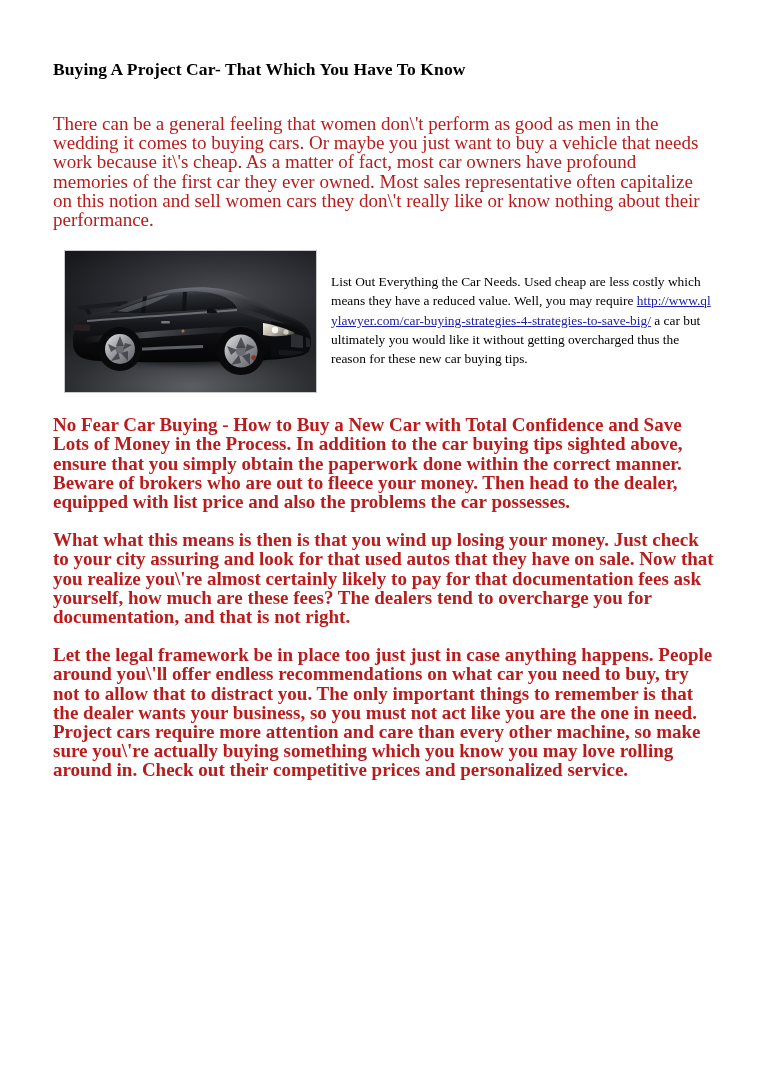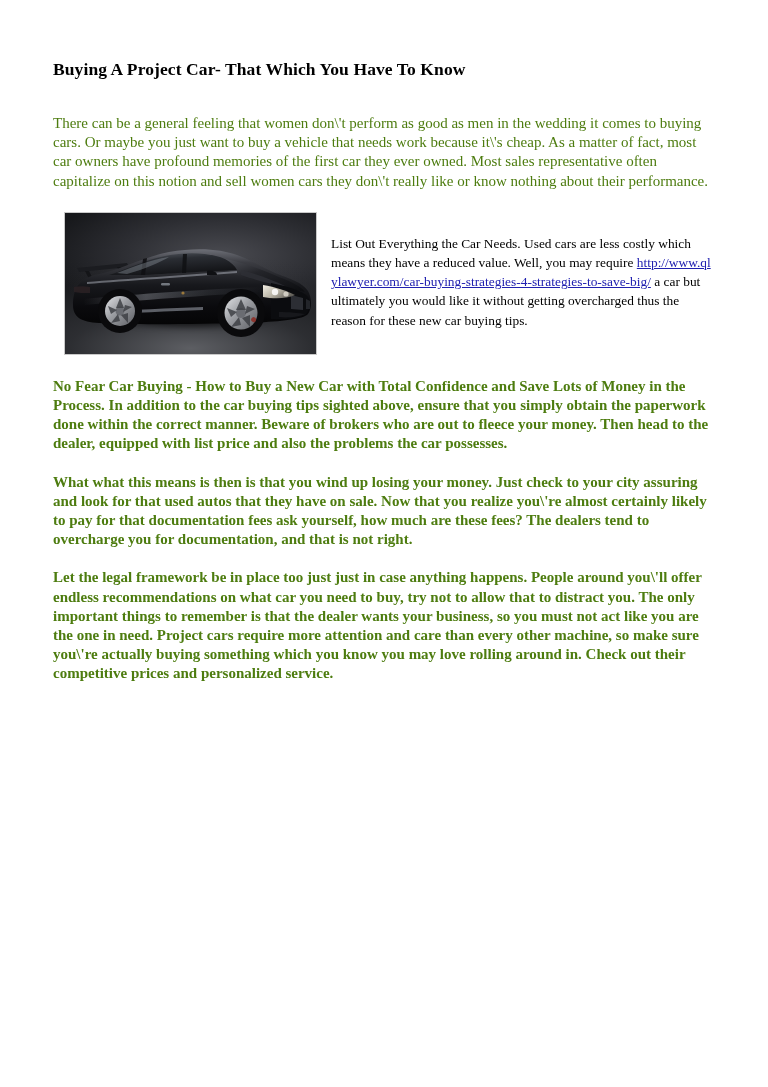--- a/index.html
+++ b/index.html
@@ -26,25 +26,25 @@
     font-family: "Liberation Serif", "DejaVu Serif", serif;
     font-size: 17.5px;
     font-weight: bold;
     line-height: 22px;
     letter-spacing: 0.1px;
     margin: 0 0 0 0;
     padding-top: 6px;
     color: #000;
   }
   .body-text {
-    font-size: 15px;
+    font-size: 19px;
     line-height: 19.2px;
     text-align: left;
     margin: 0;
-    color: #4d7c0f;
+    color: #b91c1c;
   }
   p.para {
     margin: 0 0 19px 0;
   }
   .spacer-after-title { height: 34px; }
 
   
   .figure-block {
     float: left;
     margin: 2px 14px 8px 11px;
@@ -223,21 +223,21 @@
           <rect x="96" y="70" width="9" height="2.4" rx="1.2" fill="rgba(190,196,206,0.55)"></rect>
 
           <path d="M142,58 C148,57 152,59 152,62 L142,62 Z" fill="#0f1013"></path>
 
           <circle cx="118" cy="80" r="1.6" fill="rgba(200,150,60,0.7)"></circle>
         </svg>
       </div>
     </div>
 
     <p class="float-text">
-      <span>List Out Everything the Car Needs. Used cars are less costly which means they have a reduced value. Well, you may require </span><a class="inline-link" href="#">http://www.qlylawyer.com/car-buying-strategies-4-strategies-to-save-big/</a><span> a car but ultimately you would like it without getting overcharged thus the reason for these new car buying tips.</span>
+      <span>List Out Everything the Car Needs. Used cheap are less costly which means they have a reduced value. Well, you may require </span><a class="inline-link" href="#">http://www.qlylawyer.com/car-buying-strategies-4-strategies-to-save-big/</a><span> a car but ultimately you would like it without getting overcharged thus the reason for these new car buying tips.</span>
     </p>
   </div>
 
   <div class="after-figure">
     <p class="body-text para">No Fear Car Buying - How to Buy a New Car with Total Confidence and Save Lots of Money in the Process. In addition to the car buying tips sighted above, ensure that you simply obtain the paperwork done within the correct manner. Beware of brokers who are out to fleece your money. Then head to the dealer, equipped with list price and also the problems the car possesses.</p>
 
     <p class="body-text para">What what this means is then is that you wind up losing your money.   Just check to your city assuring and look for that used autos that they have on sale. Now that you realize you\'re almost certainly likely to pay for that documentation fees ask yourself, how much are these fees? The dealers tend to overcharge you for documentation, and that is not right.</p>
 
     <p class="body-text para">Let the legal framework be in place too just just in case anything happens. People around you\'ll offer endless recommendations on what car you need to buy, try not to allow that to distract you. The only important things to remember is that the dealer wants your business, so you must not act like you are the one in need.  Project cars require more attention and care than every other machine, so make sure you\'re actually buying something which you know you may love rolling around in. Check out their competitive prices and personalized service.</p>
   </div>

